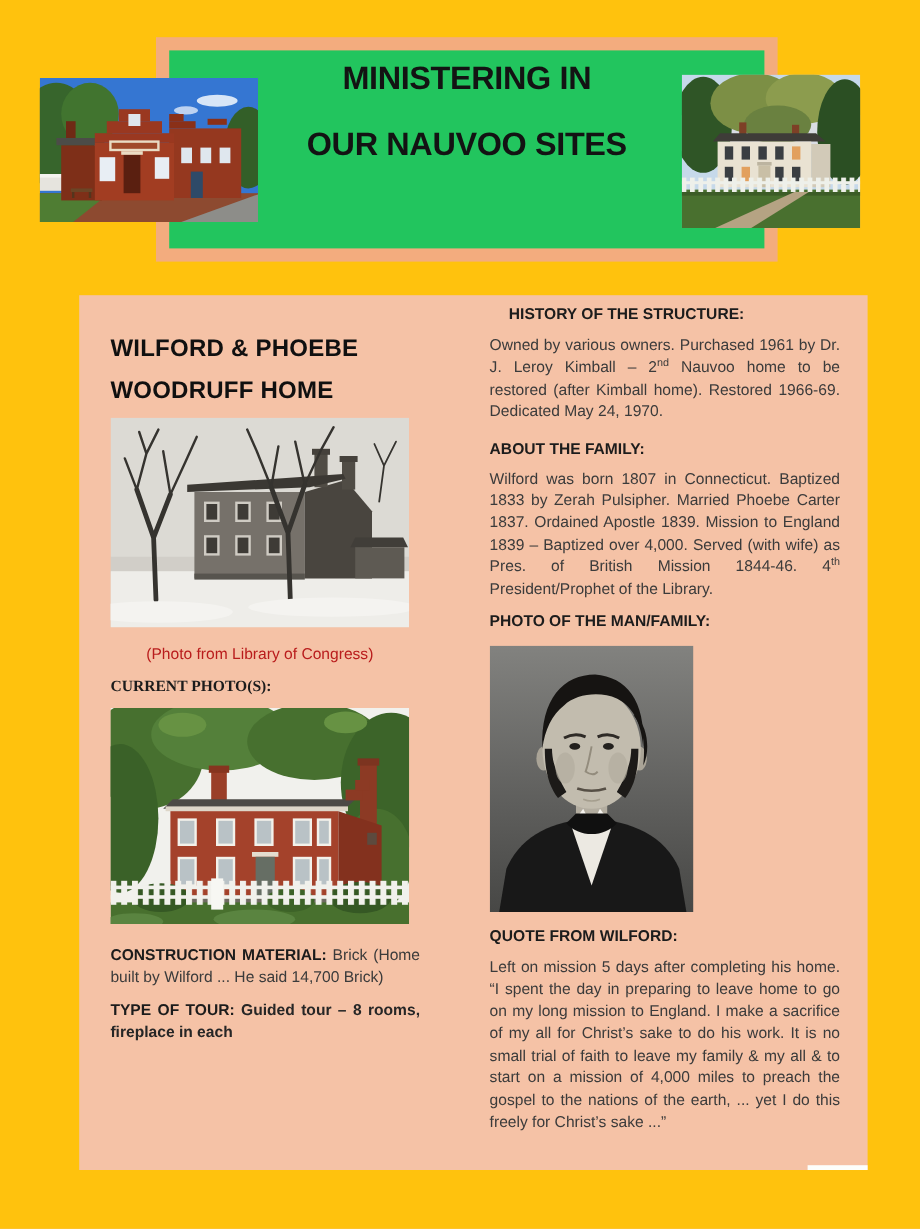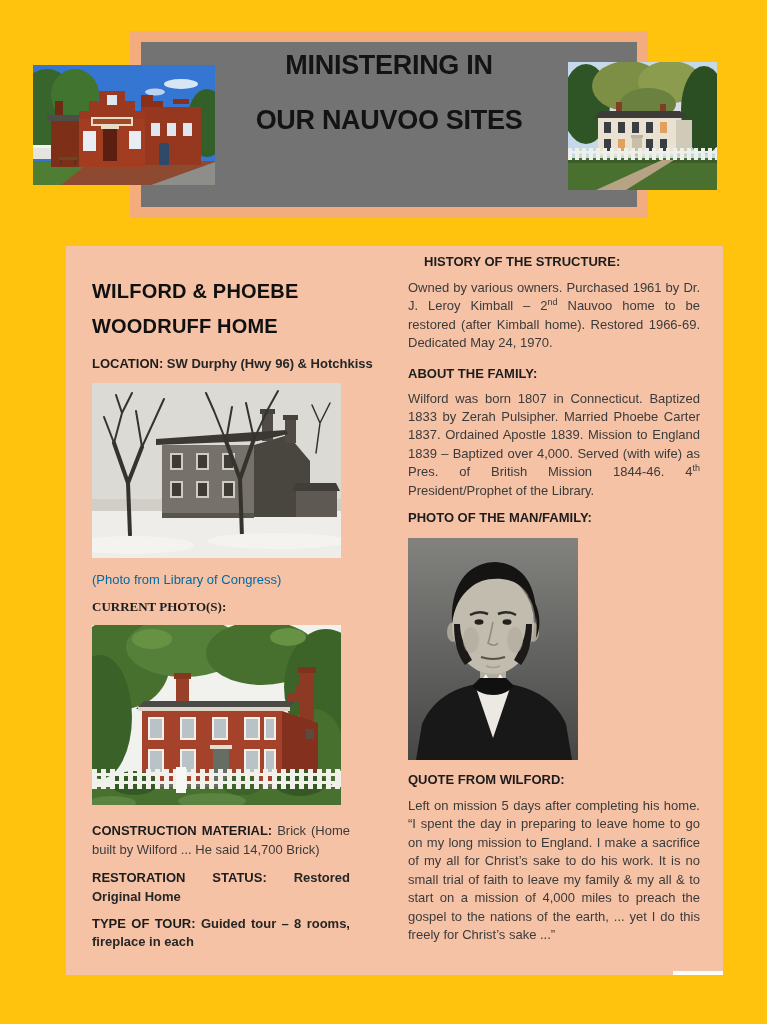--- a/index.html
+++ b/index.html
@@ -3,42 +3,42 @@
 <meta charset="utf-8">
 <style>
   html,body{margin:0;padding:0;}
   body{
     width:767px;height:1024px;position:relative;overflow:hidden;
     background:#FFC20D;
     font-family:"Liberation Sans","DejaVu Sans",sans-serif;
   }
   
   .banner{position:absolute;left:130px;top:31px;width:518px;height:187px;background:#F3AC7E;}
-  .banner-inner{position:absolute;left:11px;top:11px;right:11px;bottom:11px;background:#737373;text-align:center;}
+  .banner-inner{position:absolute;left:11px;top:11px;right:11px;bottom:11px;background:#22c55e;text-align:center;}
   .banner-title{font-weight:700;color:#131313;font-size:27px;line-height:32px;letter-spacing:-0.3px;}
   .t1{margin-top:7px;}
   .t2{margin-top:23px;}
   
   .photo{position:absolute;overflow:hidden;}
   .photo svg{display:block;}
   #photoTL{left:33px;top:65px;width:182px;height:120px;}
   #photoTR{left:568px;top:62px;width:149px;height:128px;}
   
   .panel{position:absolute;left:66px;top:246px;width:657px;height:729px;background:#F5C2A6;}
   .colL{position:absolute;left:26px;top:0;width:258px;}
   .colR{position:absolute;left:342px;top:0;width:292px;}
   .home-title{font-size:20px;font-weight:700;color:#101010;letter-spacing:.2px;line-height:24px;}
   .ht1{margin-top:33px;}
   .ht2{margin-top:11px;}
   .sec{font-size:13px;font-weight:700;color:#1c1c1c;line-height:18px;}
   .nowrap{white-space:nowrap;}
   p{margin:0;font-size:13px;line-height:18.4px;color:#3b3b3b;text-align:justify;}
   p b{color:#1c1c1c;}
   .boldval{font-weight:700;color:#262626;}
-  .cap{text-align:left;width:249px;color:#0369a1;font-size:13px;line-height:18px;}
+  .cap{text-align:center;width:249px;color:#b91c1c;font-size:13px;line-height:18px;}
   .ph{width:249px;overflow:hidden;}
   .mt-loc{margin-top:17px;}
   .mt-hist{margin-top:7px;}
   .mt-photo1{margin-top:10px;height:175px;}
   .mt-cap{margin-top:13px;}
   .mt-cur{margin-top:9px;font-family:Liberation Serif, serif;}
   .mt-photo2{margin-top:9px;height:180px;}
   .mt-cons{margin-top:17px;}
   .mt-rest{margin-top:10px;}
   .mt-tour{margin-top:9px;}
@@ -141,21 +141,20 @@
     <polygon points="28,128 58,128 106,98 94,98" fill="#b5a383"></polygon>
   </svg>
 </div>
 
 <div class="panel">
 
   <div class="colL">
     <div class="home-title ht1">WILFORD &amp; PHOEBE</div>
     <div class="home-title ht2">WOODRUFF HOME</div>
 
-    <p class="mt-loc nowrap"><b>LOCATION:</b><span class="boldval"> SW Durphy (Hwy 96) &amp; Hotchkiss</span></p>
 
 
     <div class="ph mt-photo1">
       <svg width="249" height="175" viewBox="0 0 249 175" preserveAspectRatio="none">
         <rect width="249" height="175" fill="#dcdad4"></rect>
         <rect y="116" width="249" height="14" fill="#c9c7c0" opacity="0.6"></rect>
         <rect y="128" width="249" height="47" fill="#eeede9"></rect>
         <rect x="70" y="62" width="92" height="72" fill="#76716a"></rect>
         <polygon points="162,62 196,52 218,78 218,134 162,134" fill="#49453f"></polygon>
         <rect x="170" y="30" width="11" height="28" fill="#504c45"></rect>
@@ -258,21 +257,20 @@
         <rect x="0" y="148" width="249" height="3" fill="#f1f1ec"></rect>
         <rect x="0" y="156" width="249" height="3" fill="#f1f1ec"></rect>
         <rect x="84" y="142" width="10" height="26" fill="#f7f7f3"></rect>
         <ellipse cx="120" cy="176" rx="34" ry="8" fill="#5a8440"></ellipse>
         <ellipse cx="20" cy="178" rx="24" ry="7" fill="#5a8440"></ellipse>
       </svg>
     </div>
 
     <p class="mt-cons"><b>CONSTRUCTION MATERIAL:</b><span> Brick (Home built by Wilford ... He said 14,700 Brick)</span></p>
 
-    <p class="mt-rest"><b>RESTORATION STATUS:</b><span class="boldval"> Restored Original Home</span></p>
 
     <p class="mt-tour"><b>TYPE OF TOUR:</b><span class="boldval"> Guided tour – 8 rooms, fireplace in each</span></p>
   </div>
 
   <div class="colR">
     <div class="sec mt-hh">HISTORY OF THE STRUCTURE:</div>
     <p class="mt-p1"><span>Owned by various owners.  Purchased 1961 by Dr. J. Leroy Kimball – 2</span><sup>nd</sup><span> Nauvoo home to be restored (after Kimball home).  Restored 1966-69.  Dedicated May 24, 1970.</span></p>
 
     <div class="sec mt-fh">ABOUT THE FAMILY:</div>
     <p class="mt-p2"><span>Wilford was born 1807 in Connecticut.  Baptized 1833 by Zerah Pulsipher.  Married Phoebe Carter 1837.  Ordained Apostle 1839.  Mission to England 1839 – Baptized over 4,000.  Served (with wife) as Pres. of British Mission 1844-46.  4</span><sup>th</sup><span> President/Prophet of the Library.</span></p>

